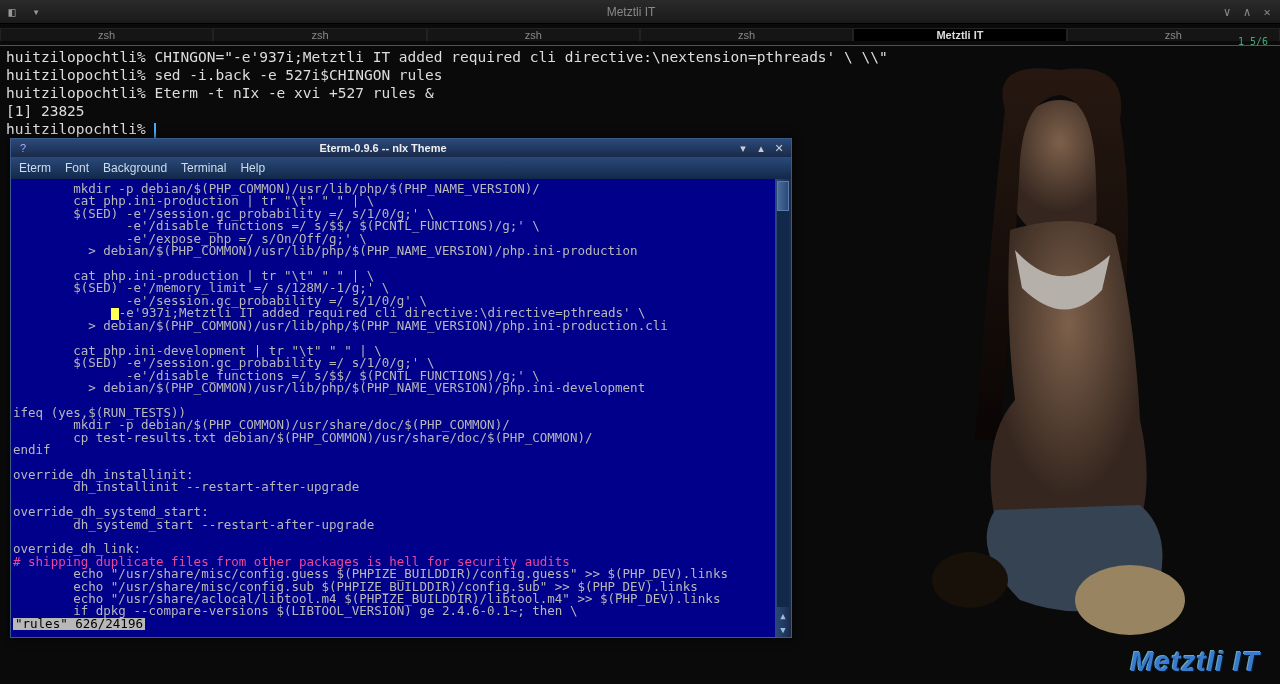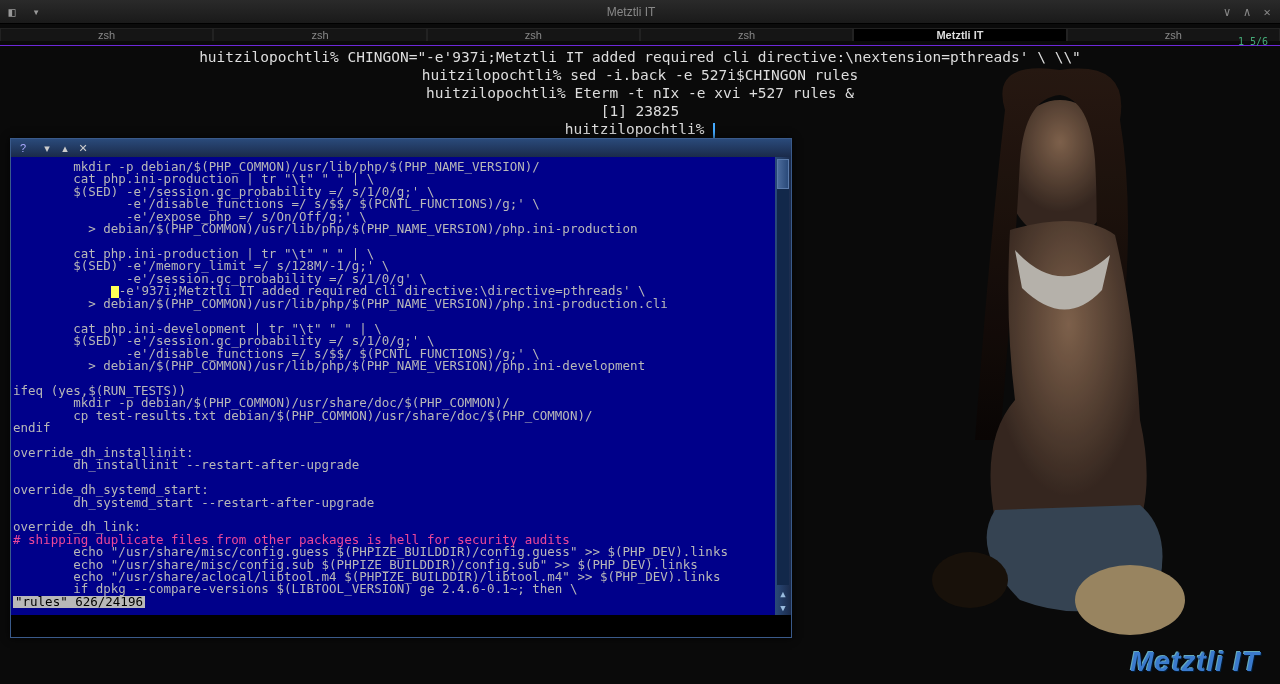--- a/index.html
+++ b/index.html
@@ -58,21 +58,20 @@
   font-size: 10px;
   margin-top: 8px;
 }
 
 .terminal-main {
   padding: 2px 6px;
   color: #ddd;
   font-size: 14.5px;
   line-height: 18px;
   white-space: pre;
-  text-align: center;
 }
 .cursor-main {
   display:inline-block; width: 2px; height: 15px;
   background:#4af; vertical-align: middle;
 }
 
 .eterm-window {
   position: absolute;
   left: 10px;
   top: 138px;
@@ -221,25 +220,33 @@
   <path d="M 155 470 Q 130 510 180 560 Q 260 590 320 540 Q 330 490 300 465 Z" fill="#3a4a5a"></path>
   <ellipse cx="290" cy="560" rx="55" ry="35" fill="#a8926a"></ellipse>
   <ellipse cx="130" cy="540" rx="38" ry="28" fill="#1a120a"></ellipse>
 </svg>
 
 <div class="watermark">Metztli IT</div>
 
 <div class="eterm-window">
   <div class="eterm-titlebar">
     <span class="eterm-titlebar-icon">?</span>
+    <span class="eterm-titlebar-title">Eterm-0.9.6 -- nIx Theme</span>
     <div class="eterm-btns">
       <span class="eterm-btn">▾</span>
       <span class="eterm-btn">▴</span>
       <span class="eterm-btn">✕</span>
     </div>
+  </div>
+  <div class="eterm-menubar">
+    <span class="eterm-menu-item">Eterm</span>
+    <span class="eterm-menu-item">Font</span>
+    <span class="eterm-menu-item">Background</span>
+    <span class="eterm-menu-item">Terminal</span>
+    <span class="eterm-menu-item">Help</span>
   </div>
   <div class="eterm-content-wrap">
     <div class="eterm-content"><span>        mkdir -p debian/$(PHP_COMMON)/usr/lib/php/$(PHP_NAME_VERSION)/
         cat php.ini-production | tr "\t" " " | \
         $(SED) -e'/session.gc_probability =/ s/1/0/g;' \
                -e'/disable_functions =/ s/$$/ $(PCNTL_FUNCTIONS)/g;' \
                -e'/expose_php =/ s/On/Off/g;' \
           &gt; debian/$(PHP_COMMON)/usr/lib/php/$(PHP_NAME_VERSION)/php.ini-production
 
         cat php.ini-production | tr "\t" " " | \

